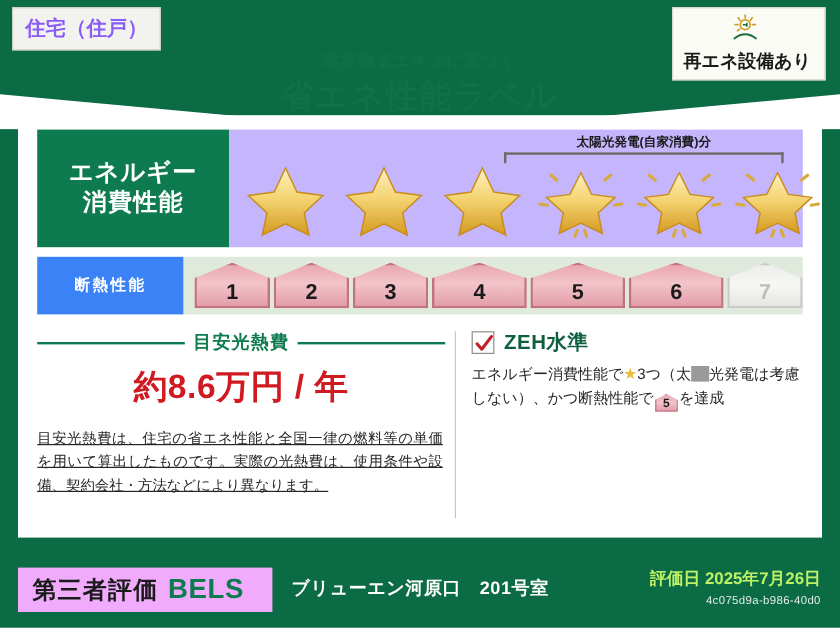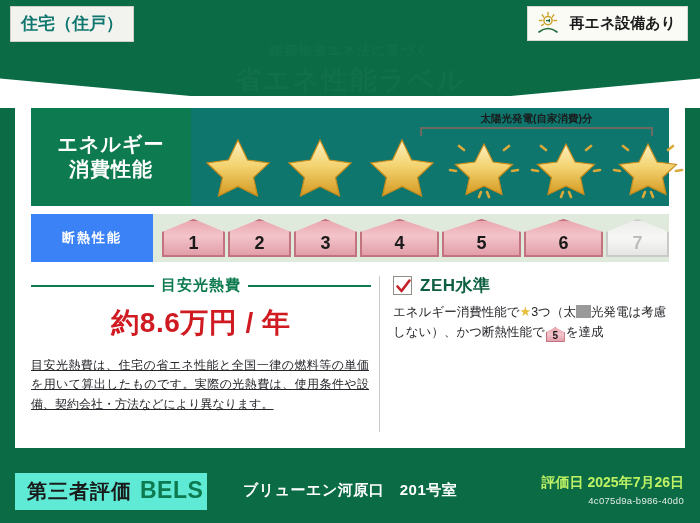--- a/index.html
+++ b/index.html
@@ -23,35 +23,36 @@
     clip-path: polygon(0 100%, 0 58%, 100% 100%);
   }
   .wedge-right {
     position: absolute; right: 0; top: 38px; width: 320px; height: 70px;
     background: #ffffff;
     clip-path: polygon(100% 100%, 100% 58%, 0 100%);
   }
 
   .tag-house {
     position: absolute; left: 10px; top: 6px;
-    background: #f2f2ef; color: #0f766e;
+    background: #f2f2ef; color: #8b5cf6;
     border: 1px solid #cfcfc8;
     font-size: 17px; font-weight: bold;
     padding: 5px 10px 6px 10px;
     letter-spacing: 0px;
     z-index: 6;
     text-align: center;
   }
 
   .tag-renew {
     position: absolute; right: 12px; top: 6px;
     background: #fbfbf6; border: 1px solid #d8d8cc;
     display: flex; align-items: center; gap: 7px;
     padding: 4px 11px 5px 9px;
     z-index: 6;
+    flex-direction: column;
   }
   .tag-renew .label { font-size: 15px; font-weight: bold; color: #1a1a1a; }
   .sun-icon { width: 26px; height: 24px; display: block; }
 
   .title-wrap {
     position: absolute; left: 0; top: 42px; width: 700px;
     text-align: center; z-index: 5;
   }
   .title-sub {
     font-size: 13.5px; font-weight: bold; color: #11704a; letter-spacing: 1px;
@@ -70,21 +71,21 @@
   }
 
   
   .perf-row { position: absolute; left: 16px; top: 12px; width: 638px; height: 98px; display: flex; }
   .perf-label {
     width: 160px; background: #0d7a4f; color: #ffffff;
     display: flex; flex-direction: column; align-items: center; justify-content: center;
     font-size: 20px; font-weight: bold; line-height: 1.25; letter-spacing: 1px;
   }
   .perf-body {
-    flex: 1; background: #0f766e; position: relative;
+    flex: 1; background: #c4b5fd; position: relative;
   }
 
   .solar-note {
     position: absolute; left: 228px; top: 4px; width: 235px;
     text-align: center; font-size: 10.5px; font-weight: bold; color: #1a1a1a;
   }
   .solar-bracket {
     position: absolute; left: 229px; top: 19px; width: 233px; height: 9px;
     border: 2px solid #6b6b63; border-bottom: none;
   }
@@ -170,21 +171,21 @@
   .zeh-block2 { margin-top: 16px; }
   .zeh-logo { width: 44px; height: 24px; flex: 0 0 auto; }
 
   
   .footer {
     position: absolute; left: 0; bottom: 0; width: 700px; height: 62px;
     background: #0a6b45;
   }
   .bels {
     position: absolute; left: 15px; top: 12px;
-    background: #5eead4; padding: 4px 4px 5px 12px;
+    background: #f0abfc; padding: 4px 24px 5px 12px;
     display: flex; align-items: baseline; gap: 8px;
   }
   .bels .jp { font-size: 20px; font-weight: bold; color: #1a1a1a; letter-spacing: 1px; }
   .bels .en { font-size: 23px; font-weight: bold; color: #0d7a4f; letter-spacing: 0.5px; }
   .prop-name {
     position: absolute; left: 243px; top: 20px;
     color: #ffffff; font-size: 15px; font-weight: bold; letter-spacing: 0.5px;
   }
   .eval { position: absolute; right: 16px; top: 13px; text-align: right; }
   .eval .date { color: #bef264; font-size: 14px; font-weight: bold; }

